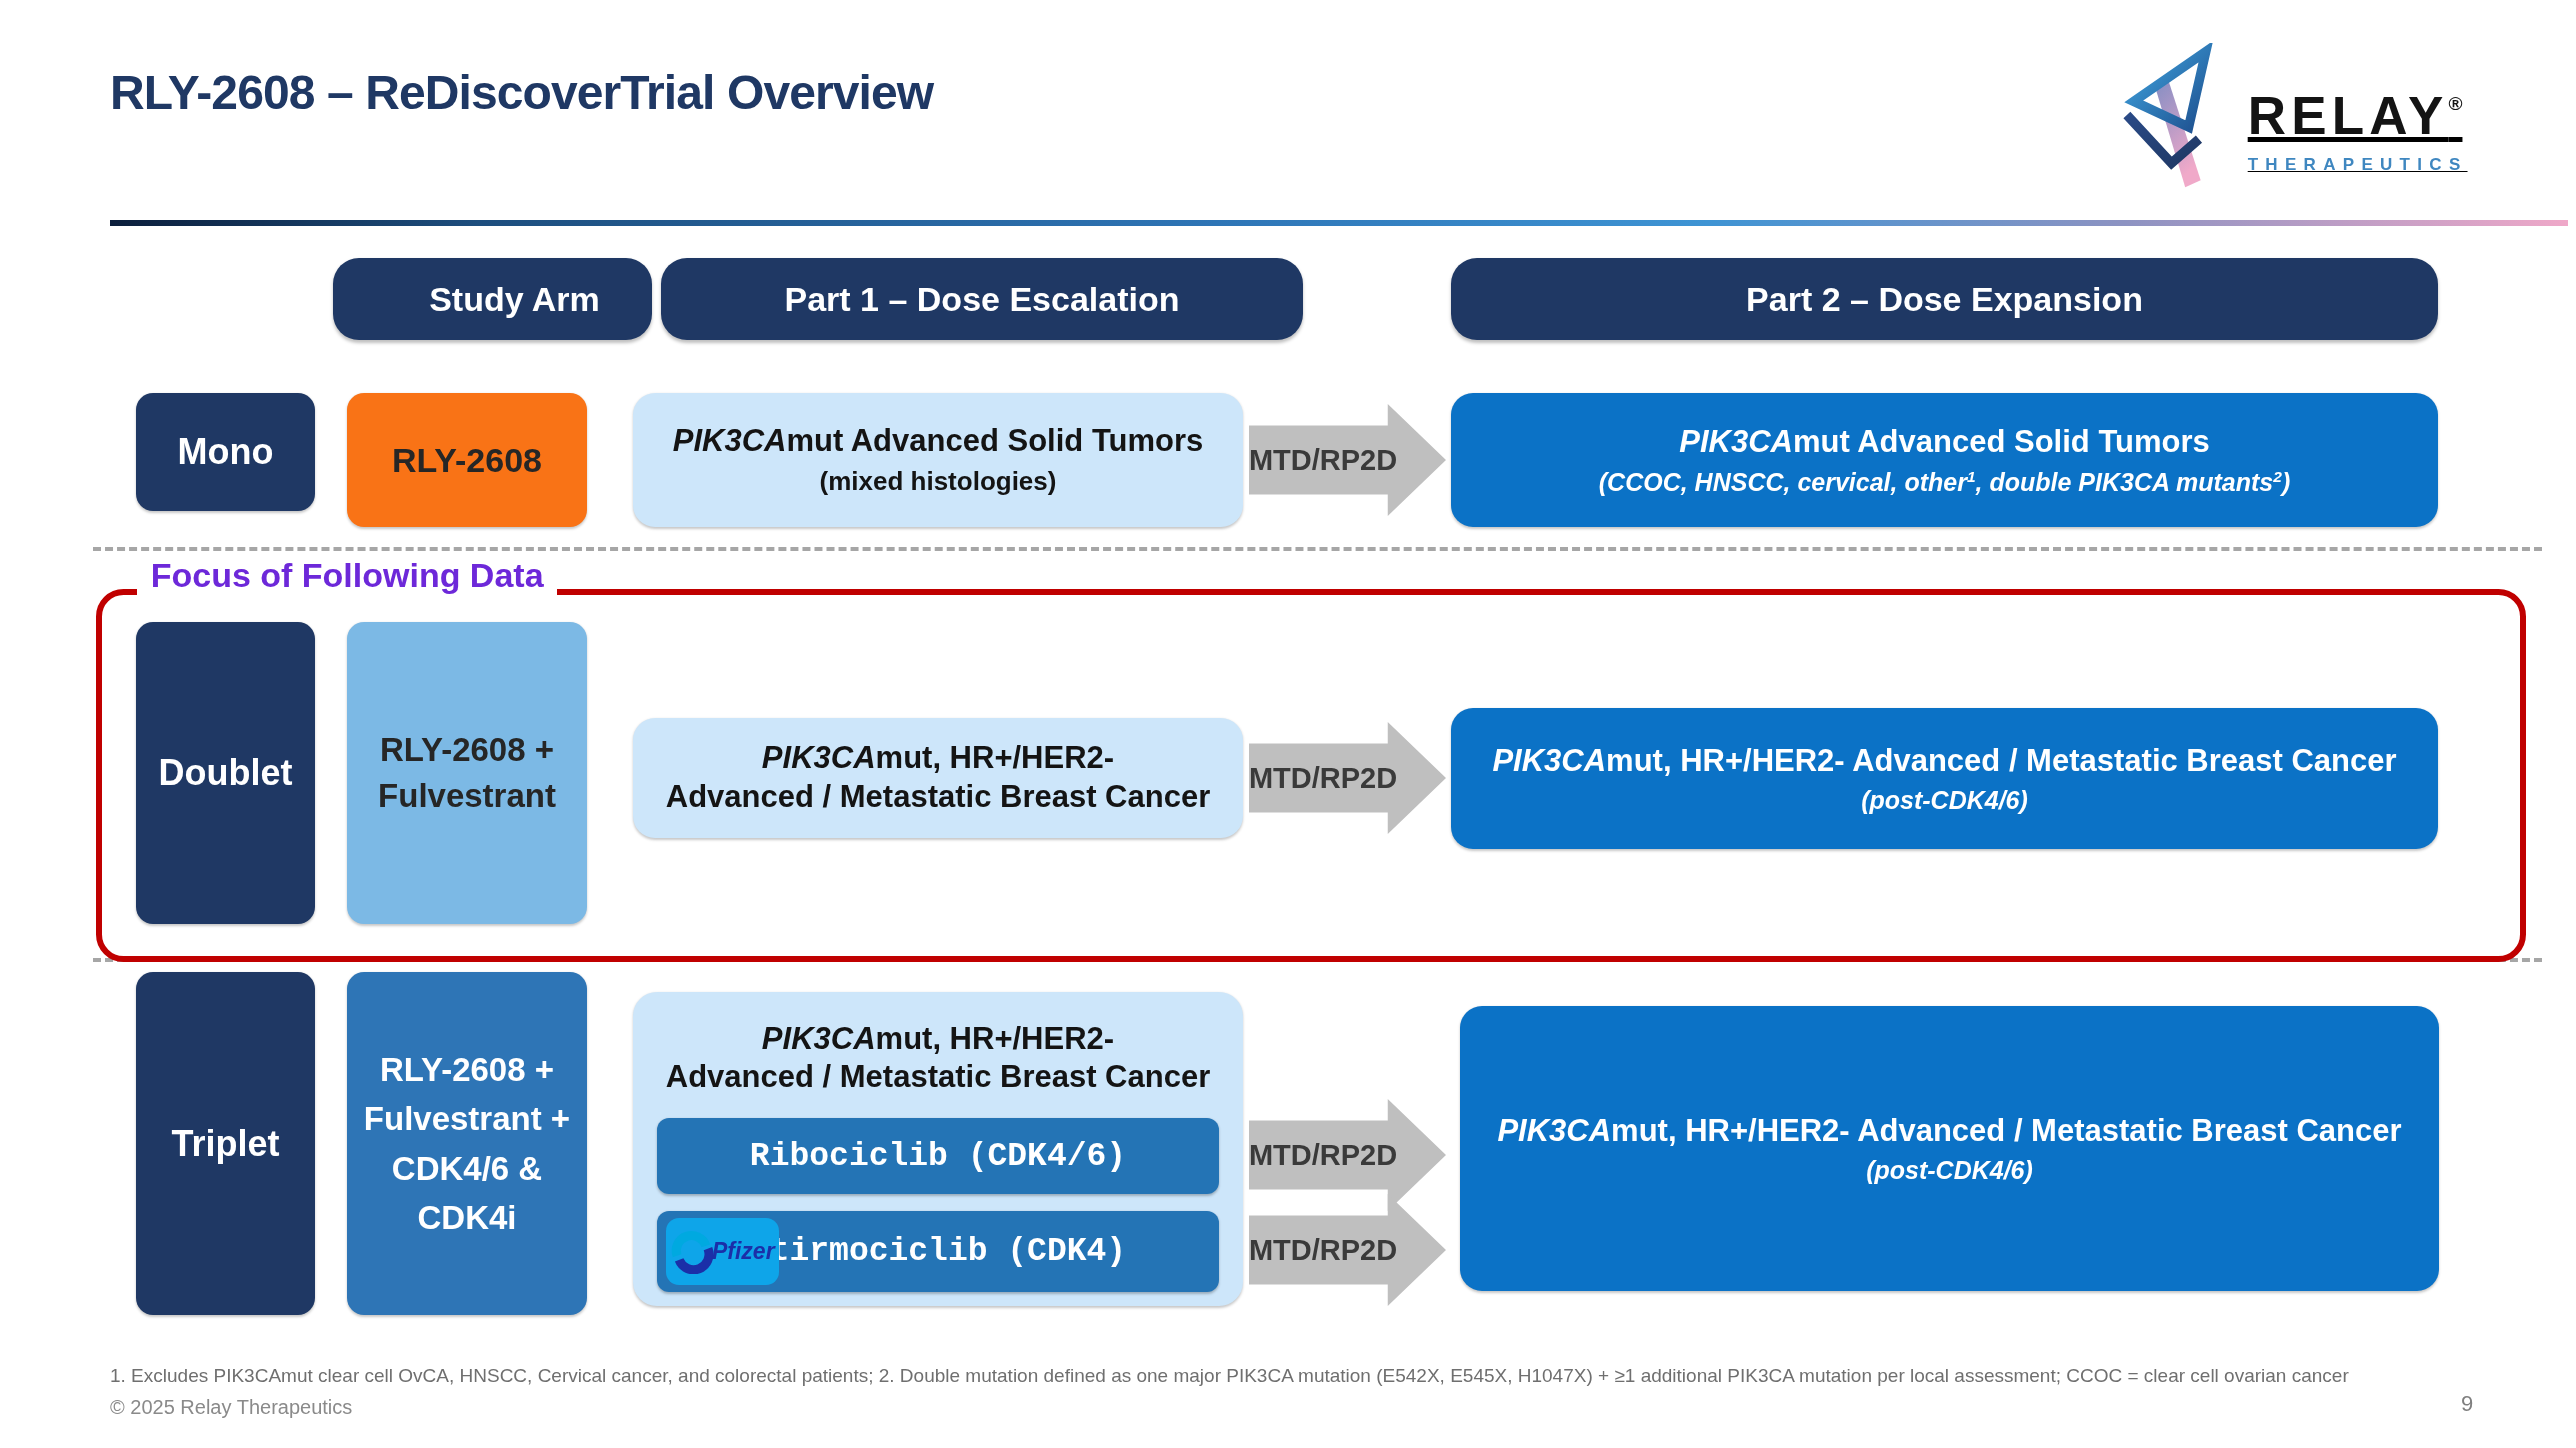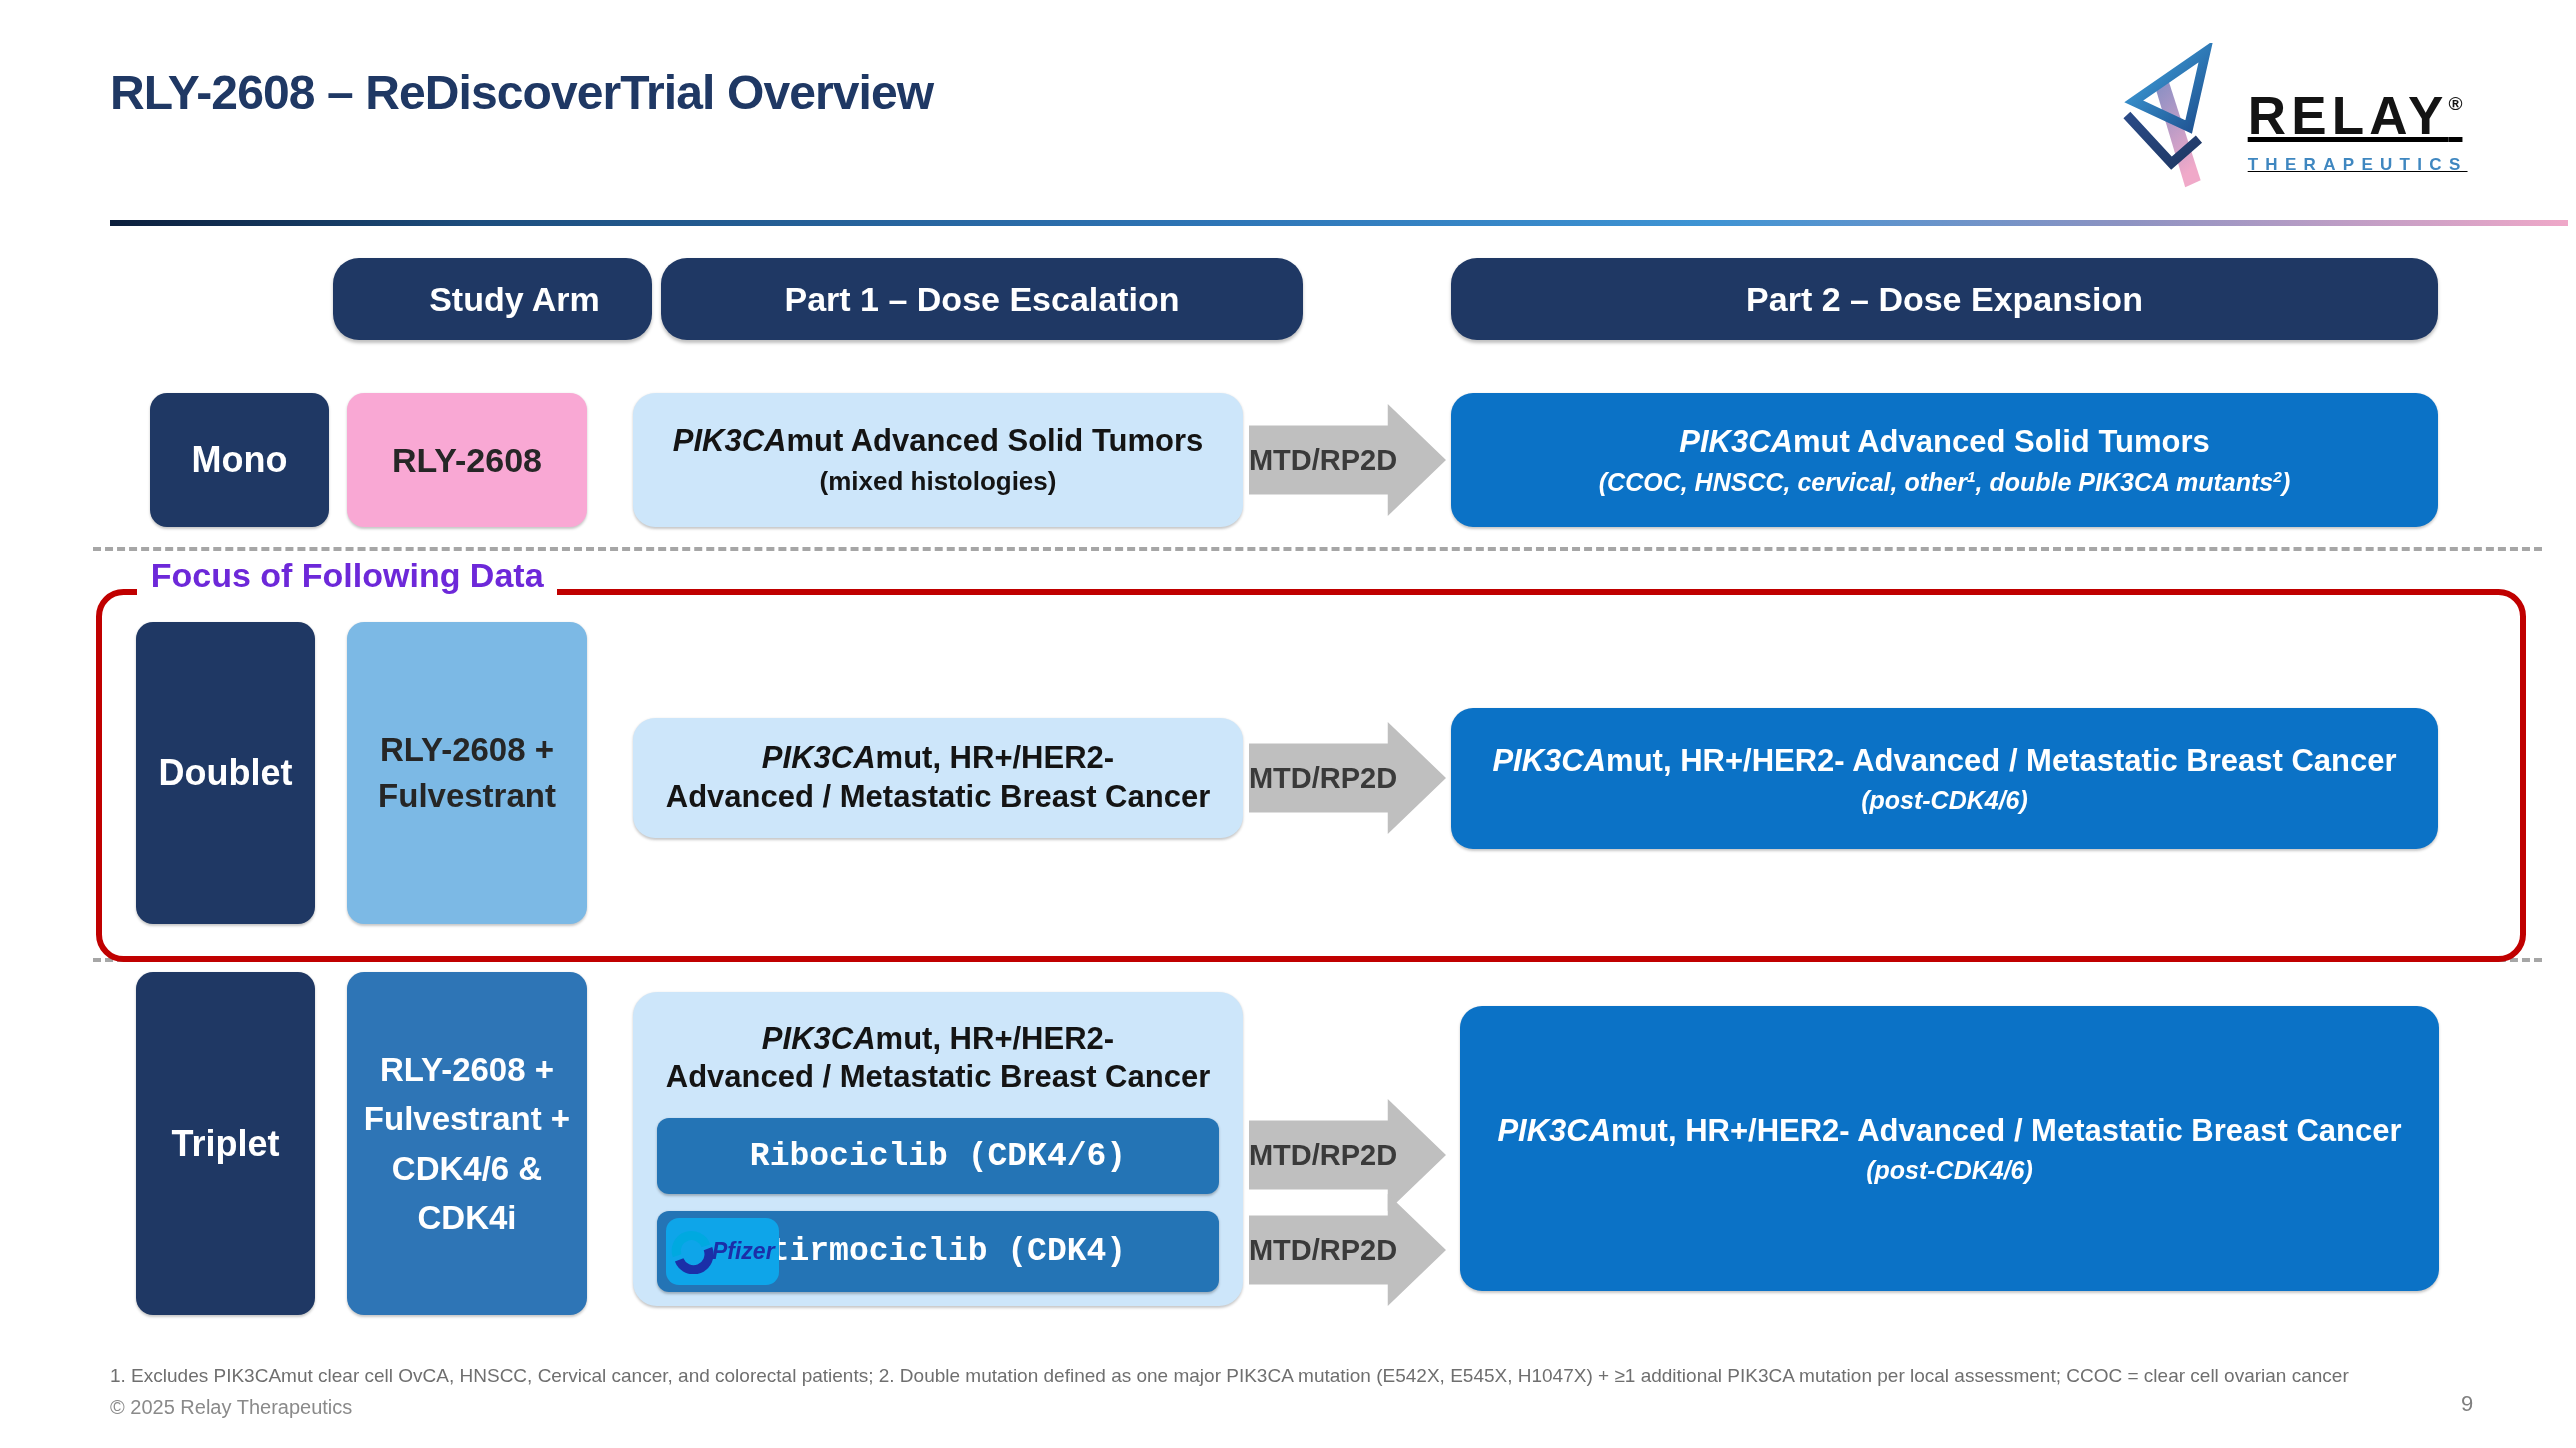--- a/index.html
+++ b/index.html
@@ -31,22 +31,22 @@
   .arm-cell{background:#1F3864;color:#fff;font-weight:bold;font-size:36px;}
   .esc{background:#CDE6FA;color:#141414;border-radius:22px;}
   .exp{background:#0B72C6;color:#ffffff;border-radius:22px;}
   .line1{font-size:31px;font-weight:bold;line-height:1.25;}
   .line2{font-size:26px;font-weight:bold;margin-top:5.2px;line-height:1.2;}
   .exp .line2{font-style:italic;font-size:25px;}
   .it{font-style:italic;}
   sup{font-size:0.62em;}
 
   
-  .mono-arm{left:136px;top:393px;width:179px;height:134px;margin-left:14px;}
-  .mono-reg{left:347px;top:393px;width:240px;height:134px;background:#f9a8d4;color:#262626;
+  .mono-arm{left:136px;top:393px;width:179px;height:118px;}
+  .mono-reg{left:347px;top:393px;width:240px;height:134px;background:#f97316;color:#262626;
             font-weight:bold;font-size:34px;}
   .mono-esc{left:633px;top:393px;width:610px;height:134px;}
   .mono-exp{left:1451px;top:393px;width:987px;height:134px;}
 
   
   .dashline{position:absolute;left:93px;width:2449px;height:0;border-top:4.3px dashed #A6A6A6;}
   .dash1{top:547px;}
   .dash2{top:958px;}
 
   

